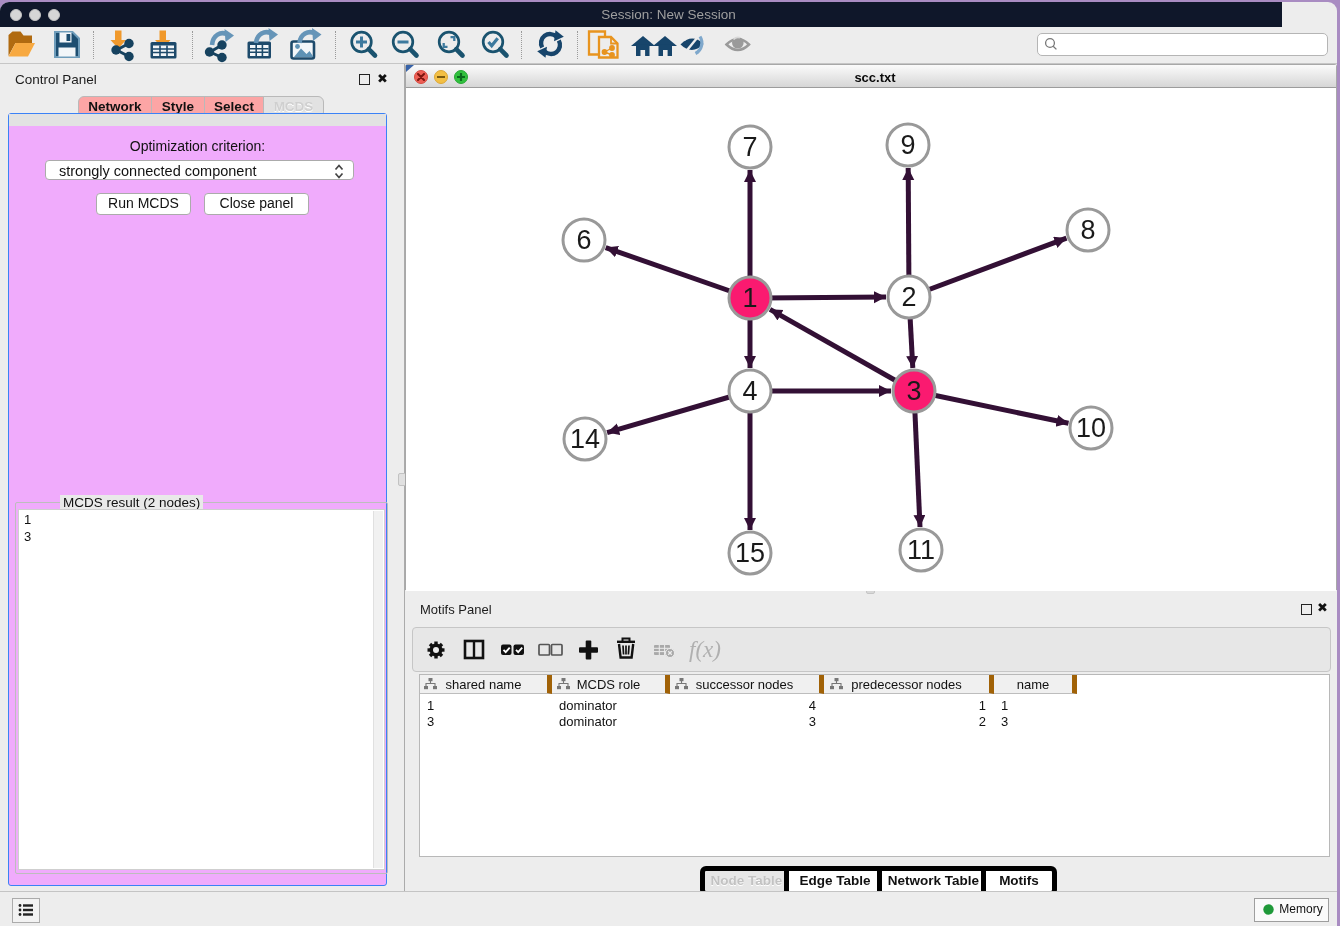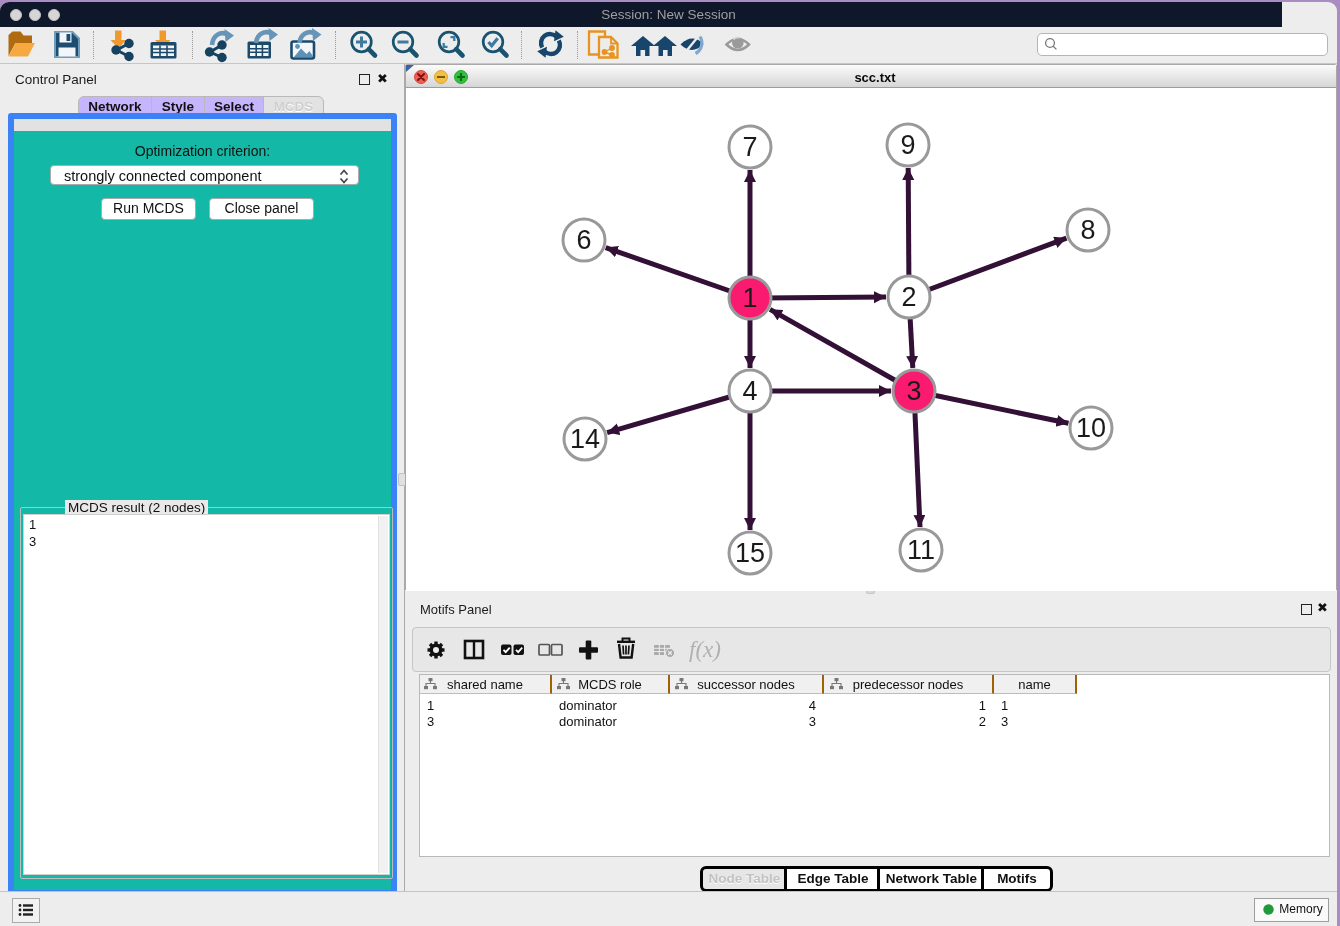--- a/index.html
+++ b/index.html
@@ -18,24 +18,24 @@
   
   #toolbar{left:0;top:25px;width:1337px;height:36px;background:#ededed;
            border-bottom:1px solid #c6c6c6;}
   .sep{top:4px;width:1px;height:28px;border-left:1px dotted #9a9a9a;}
   #search{left:1037px;top:6px;width:289px;height:21px;background:#fff;
           border:1px solid #b5b5b5;border-radius:5px;}
   
   #cptitle{left:15px;top:70px;font-size:13.5px;color:#1c1c1c;}
   .maxico{width:9px;height:9px;border:1.3px solid #222;background:transparent;}
   .xico{font-size:13px;color:#111;line-height:12px;}
-  .tab{top:94px;height:20px;background:#c4b5fd;border:1px solid #b9b9b9;
+  .tab{top:94px;height:20px;background:#fca5a5;border:1px solid #b9b9b9;
        font-size:13.5px;font-weight:bold;color:#111;text-align:center;line-height:20px;}
-  #tabpane{left:8px;top:111px;width:377px;height:771px;background:#14b8a6;
-           border:6px solid #3b82f6;border-radius:3px;}
+  #tabpane{left:8px;top:111px;width:377px;height:771px;background:#f0abfc;
+           border:1px solid #3b82f6;border-radius:3px;}
   #panestrip{left:0;top:0;width:377px;height:12px;background:#e2e2e2;}
   #optlabel{left:0px;top:24px;width:377px;text-align:center;font-size:14px;color:#111;}
   #combo{left:36px;top:46px;width:309px;height:20px;background:#fff;
          border:1px solid #ababab;border-radius:4px;font-size:14.5px;color:#111;
          line-height:20px;padding-left:13px;box-sizing:border-box;}
   .btn{top:79px;height:20px;background:#fff;border:1px solid #ababab;
        border-radius:4px;font-size:14px;color:#111;text-align:center;line-height:19px;}
   #fieldset{left:6px;top:388px;width:371px;height:370px;border:1px solid #bdbdbd;
             border-radius:2px;}
   #fslegend{left:4px;top:-8px;background:#e9e9e9;padding:0 3px;font-size:13.5px;color:#111;margin-left:40px;}
@@ -58,25 +58,25 @@
   #netname{left:4px;top:5px;width:930px;text-align:center;font-size:13px;font-weight:bold;color:#0a0a0a;}
   .light{width:12px;height:12px;border-radius:50%;top:5px;}
   #netcanvas{left:0;top:23px;width:930px;height:503px;background:#fff;}
   
   #tptitle{left:420px;top:600px;font-size:13px;color:#1c1c1c;}
   #tpstrip{left:412px;top:625px;width:919px;height:45px;background:#e7e7e7;
             border:1px solid #c6c6c6;border-radius:4px;box-sizing:border-box;}
   #tptools{left:405px;top:622px;width:932px;height:42px;}
   #tbl{left:419px;top:672px;width:911px;height:183px;background:#fff;
        border:1px solid #b8b8b8;box-sizing:border-box;}
-  .th{top:0;height:19px;background:#f0f0f0;border-right:2px solid #a16207;
+  .th{top:0;height:19px;background:#f0f0f0;border-right:5px solid #a16207;
       border-bottom:1px solid #bdbdbd;font-size:13px;color:#111;text-align:center;
       line-height:19px;box-sizing:border-box;}
   .td{font-size:13px;color:#111;}
-  .bottab{top:864px;height:20px;background:#fff;border:3px solid #000000;
+  .bottab{top:864px;height:20px;background:#fff;border:5px solid #000000;
           font-size:13.5px;font-weight:bold;color:#111;text-align:center;line-height:20px;}
   
   #statusbar{left:0;top:889px;width:1337px;height:35px;background:#ededed;
              border-top:1px solid #c4c4c4;}
   #listbtn{left:12px;top:6px;width:26px;height:23px;background:#f2f2f2;
            border:1px solid #ababab;}
   #membtn{left:1254px;top:6px;width:73px;height:22px;background:#fafafa;
           border:1px solid #9e9e9e;font-size:12px;color:#111;}
 </style>
 </head>

